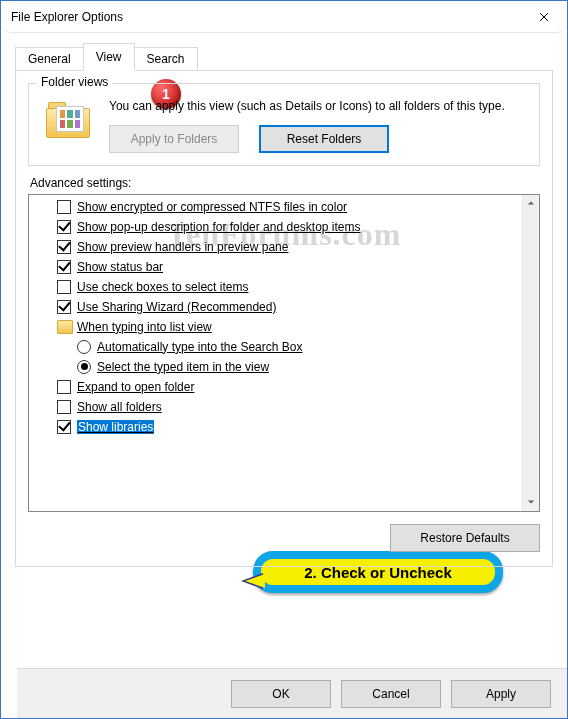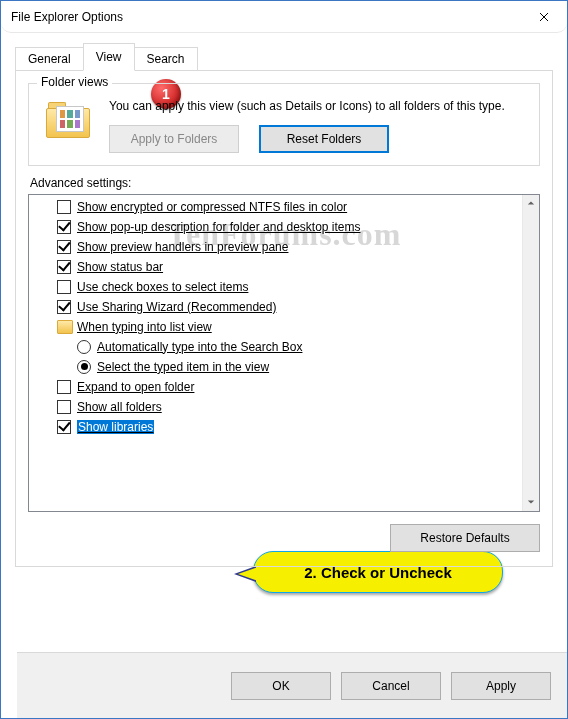--- a/index.html
+++ b/index.html
@@ -142,41 +142,41 @@
   .indent1 { padding-left: 24px; }
   .indent2 { padding-left: 44px; }
   .indent-nav { padding-left: 8px; }
   .selected-text {
     background:#0078d7; color:#fff; padding: 0 1px; outline:1px dotted #fff;
   }
   .restore-row { display:flex; justify-content:flex-end; margin-top:12px;}
   .bottom-row {
     position:absolute; left:16px; right:0; bottom:0;
     background:#f0f0f0; border-top:1px solid #d9d9d9;
-    height:66px; display:flex; align-items:center; justify-content:flex-end;
+    height:50px; display:flex; align-items:center; justify-content:flex-end;
     gap:10px; padding-right:16px;
   }
   .bottom-row .btn{ min-width:100px; }
   .watermark{
     position:absolute; left:0; right:0; top:215px; text-align:center;
     font-size:32px; font-weight:600; letter-spacing:1px;
     color:rgba(140,140,140,0.35); pointer-events:none;
     font-family: Liberation Serif, serif;
   }
   .ann-circle{
     position:absolute; width:30px; height:30px; border-radius:50%;
     background: radial-gradient(circle at 35% 30%, #ff6a6a, #b50000);
     color:#fff; font-weight:bold; display:flex; align-items:center; justify-content:center;
     font-size:14px; box-shadow: inset -2px -2px 4px rgba(0,0,0,.3), 0 1px 2px rgba(0,0,0,.4);
     top:78px; left:150px; font-family: Arial, sans-serif;
   }
   .callout{
     position:absolute; left:252px; top:550px;
     width:250px; height:42px; background:#f6ef00;
-    border:1px solid #0ea5e9; border-radius:20px;
+    border:8px solid #0ea5e9; border-radius:20px;
     display:flex; align-items:center; justify-content:center;
     font-weight:bold; font-size:15px; color:#000;
     box-shadow:0 2px 3px rgba(0,0,0,.35);
     font-family: Arial, sans-serif;
   }
   .callout::before{
     content:""; position:absolute; left:-20px; top:14px;
     width:0; height:0;
     border-top:8px solid transparent;
     border-bottom:8px solid transparent;

